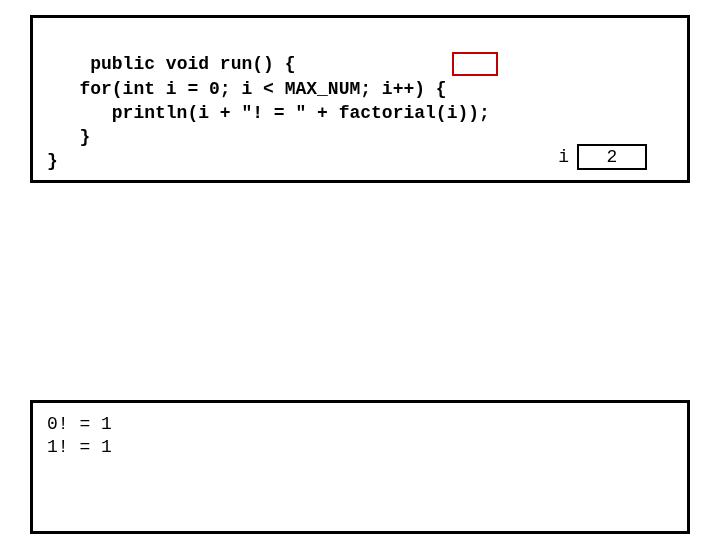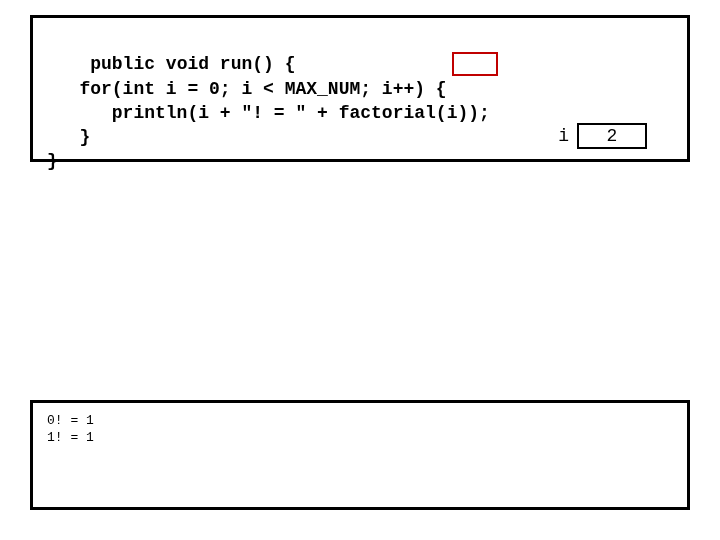--- a/index.html
+++ b/index.html
@@ -12,21 +12,21 @@
       height: 540px;
       background: #ffffff;
       font-family: "Courier New", Courier, monospace;
       font-size: 18px;
     }
     .code-box {
       position: absolute;
       left: 30px;
       top: 15px;
       width: 660px;
-      height: 147px;
+      height: 168px;
       border: 3px solid #000;
       background: #fff;
       padding: 10px 14px;
     }
     .code-content {
       white-space: pre;
       font-weight: bold;
       line-height: 1.35;
       position: relative;
     }
@@ -55,27 +55,27 @@
       align-items: center;
       justify-content: center;
       font-family: "Courier New", Courier, monospace;
       font-size: 18px;
     }
     .output-box {
       position: absolute;
       left: 30px;
       top: 400px;
       width: 660px;
-      height: 110px;
+      height: 134px;
       border: 3px solid #000;
       background: #fff;
       padding: 10px 14px;
       white-space: pre;
       font-family: "Courier New", Courier, monospace;
-      font-size: 13px;
+      font-size: 18px;
       line-height: 1.3;
     }
   </style>
 </head>
 <body>
 
 <div class="code-box">
   <div class="code-content">
     <span>public void run() {</span>
 <span>   for(int i = 0; i &lt; MAX_NUM; i++) {</span>

